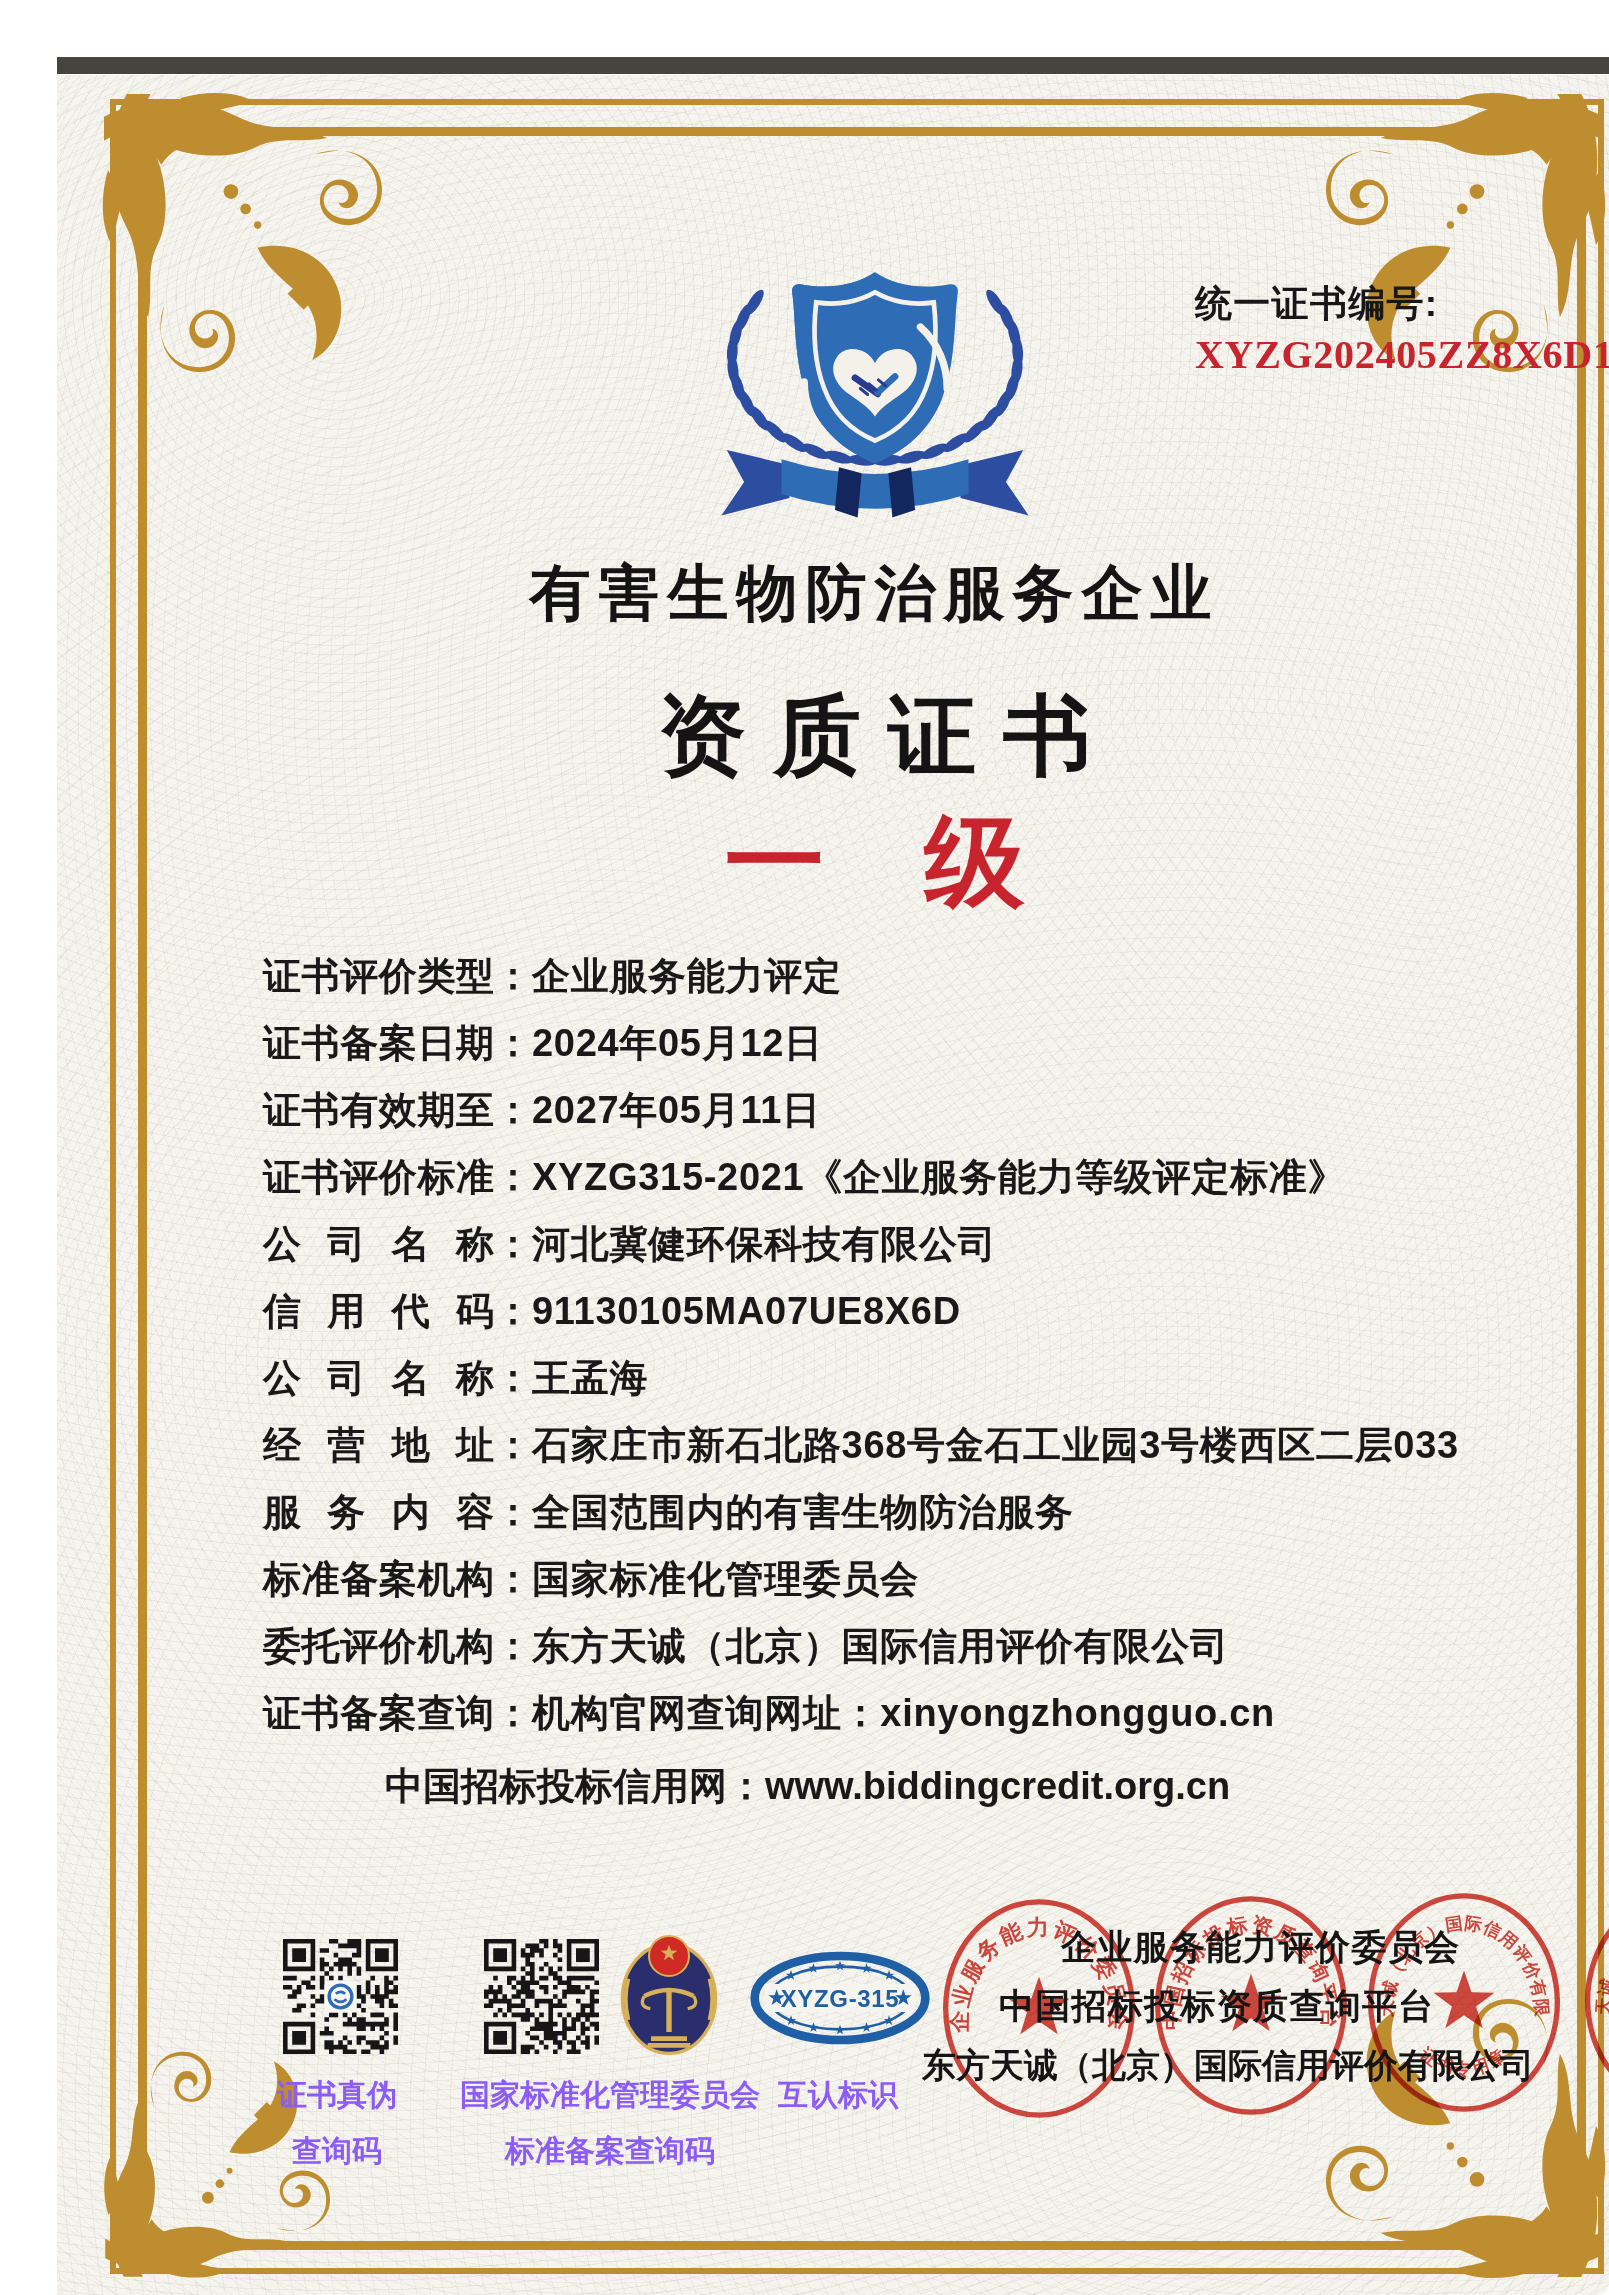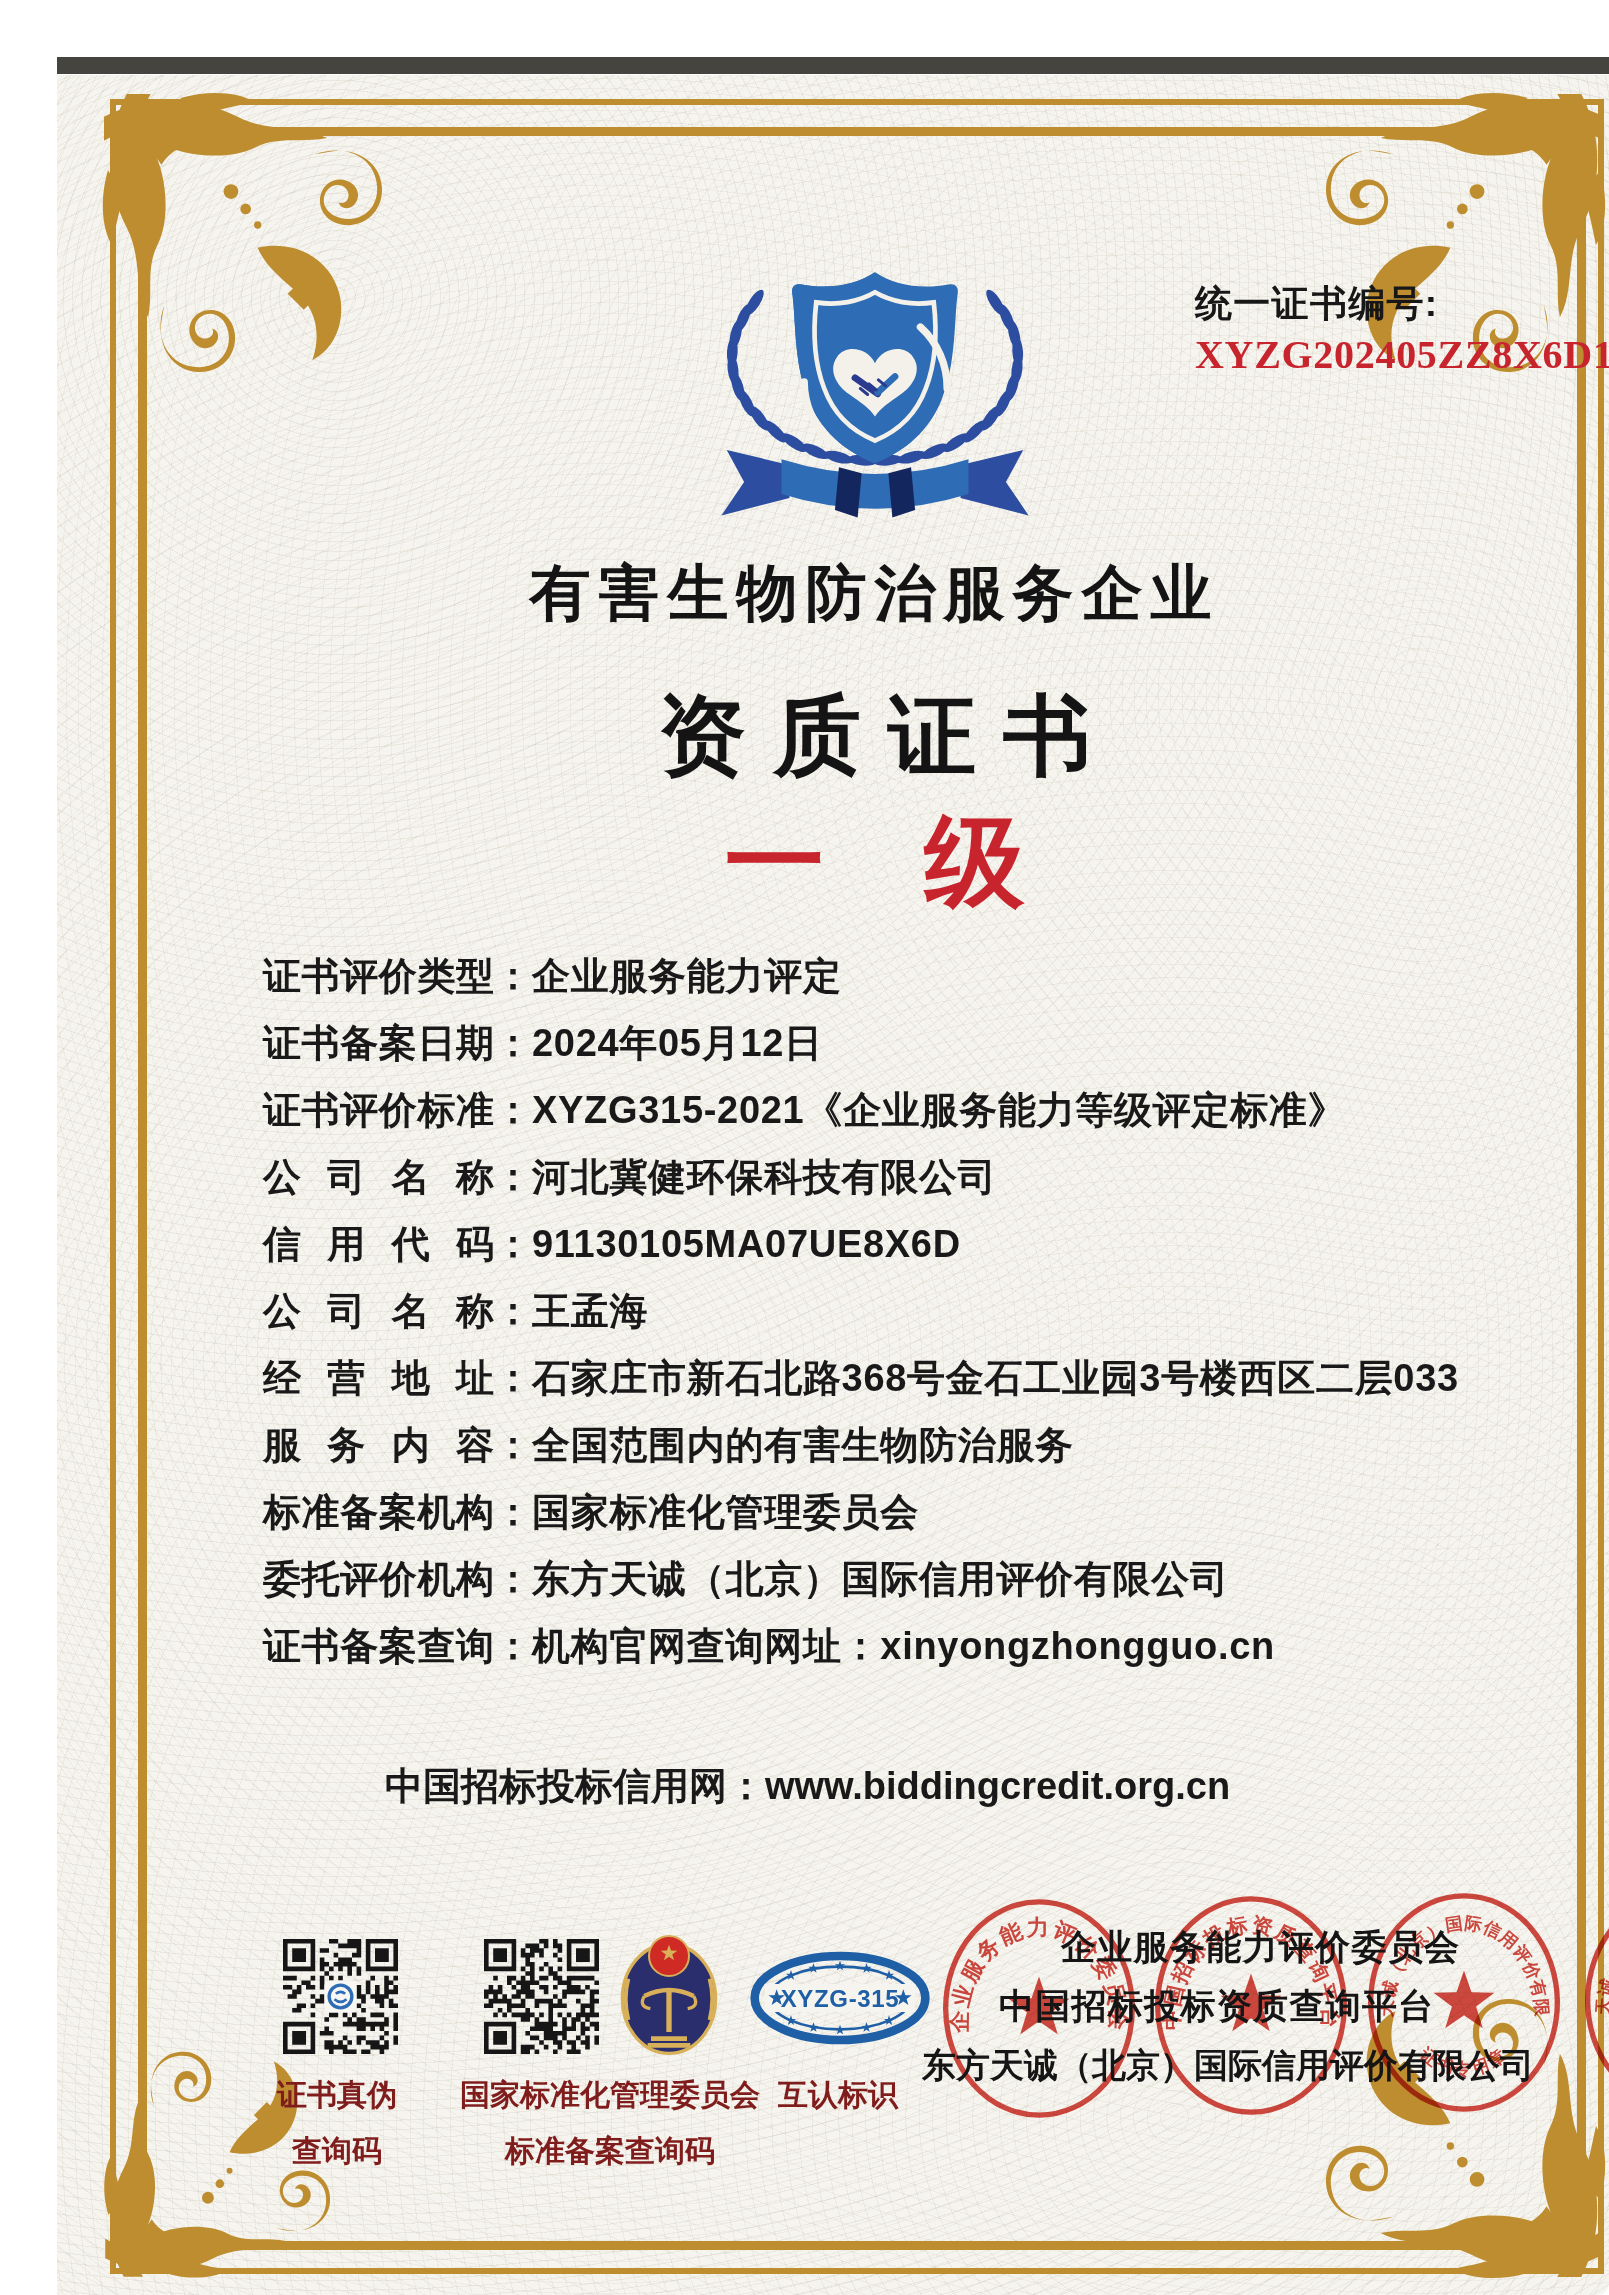--- a/index.html
+++ b/index.html
@@ -39,21 +39,21 @@
   .flabel{display:inline-block;width:231px;text-align:justify;text-align-last:justify;vertical-align:top;}
   .fcolon{display:inline-block;vertical-align:top;}
   .fvalue{letter-spacing:0.7px;vertical-align:top;}
   #extra-line{position:absolute;left:385px;top:1753px;height:67px;line-height:67px;
               font-size:38px;font-weight:700;color:#191919;white-space:nowrap;}
   
   .qr{position:absolute;}
   #qr1{left:283px;top:1939px;} #qr2{left:484px;top:1939px;}
   #natl-badge{position:absolute;left:619px;top:1932px;}
   #mutual-badge{position:absolute;left:750px;top:1951px;}
-  .caption{position:absolute;font-size:30px;font-weight:700;color:#7f1d1d;text-align:center;white-space:nowrap;}
+  .caption{position:absolute;font-size:30px;font-weight:700;color:#8b5cf6;text-align:center;white-space:nowrap;}
   #cap-qr1-1{left:257px;width:160px;top:2075px;} #cap-qr1-2{left:257px;width:160px;top:2131px;}
   #cap-qr2-1{left:428px;width:364px;top:2075px;} #cap-qr2-2{left:428px;width:364px;top:2131px;}
   #cap-badge{left:738px;width:200px;top:2075px;}
   
   .sealline{position:absolute;font-weight:800;color:#151515;white-space:nowrap;z-index:6;}
   #sl1{left:1061px;top:1924px;font-size:35px;letter-spacing:1.3px;}
   #sl2{left:999px;top:1983px;font-size:35px;letter-spacing:1.3px;}
   #sl3{left:922px;top:2043px;font-size:34px;}
   .seal{position:absolute;z-index:5;mix-blend-mode:multiply;opacity:.92;}
   #seal1{left:939px;top:1895px;} #seal2{left:1151px;top:1892px;}
@@ -165,20 +165,21 @@
     <div class="num">XYZG202405ZZ8X6D121</div>
   </div>
 
   <div id="title1" class="center-line">有害生物防治服务企业</div>
   <div id="grade" class="center-line">一　级</div>
   <div id="title2" class="center-line">资质证书</div>
 
   <div id="fields">
       <div class="frow"><span class="flabel">证书评价类型</span><span class="fcolon">：</span><span class="fvalue">企业服务能力评定</span></div>
       <div class="frow"><span class="flabel">证书备案日期</span><span class="fcolon">：</span><span class="fvalue">2024年05月12日</span></div>
+      <div class="frow"><span class="flabel">证书有效期至</span><span class="fcolon">：</span><span class="fvalue">2027年05月11日</span></div>
       <div class="frow"><span class="flabel">证书评价标准</span><span class="fcolon">：</span><span class="fvalue">XYZG315-2021《企业服务能力等级评定标准》</span></div>
       <div class="frow"><span class="flabel">公司名称</span><span class="fcolon">：</span><span class="fvalue">河北冀健环保科技有限公司</span></div>
       <div class="frow"><span class="flabel">信用代码</span><span class="fcolon">：</span><span class="fvalue">91130105MA07UE8X6D</span></div>
       <div class="frow"><span class="flabel">公司名称</span><span class="fcolon">：</span><span class="fvalue">王孟海</span></div>
       <div class="frow"><span class="flabel">经营地址</span><span class="fcolon">：</span><span class="fvalue">石家庄市新石北路368号金石工业园3号楼西区二层033</span></div>
       <div class="frow"><span class="flabel">服务内容</span><span class="fcolon">：</span><span class="fvalue">全国范围内的有害生物防治服务</span></div>
       <div class="frow"><span class="flabel">标准备案机构</span><span class="fcolon">：</span><span class="fvalue">国家标准化管理委员会</span></div>
       <div class="frow"><span class="flabel">委托评价机构</span><span class="fcolon">：</span><span class="fvalue">东方天诚（北京）国际信用评价有限公司</span></div>
       <div class="frow"><span class="flabel">证书备案查询</span><span class="fcolon">：</span><span class="fvalue">机构官网查询网址：xinyongzhongguo.cn</span></div>
     </div>

